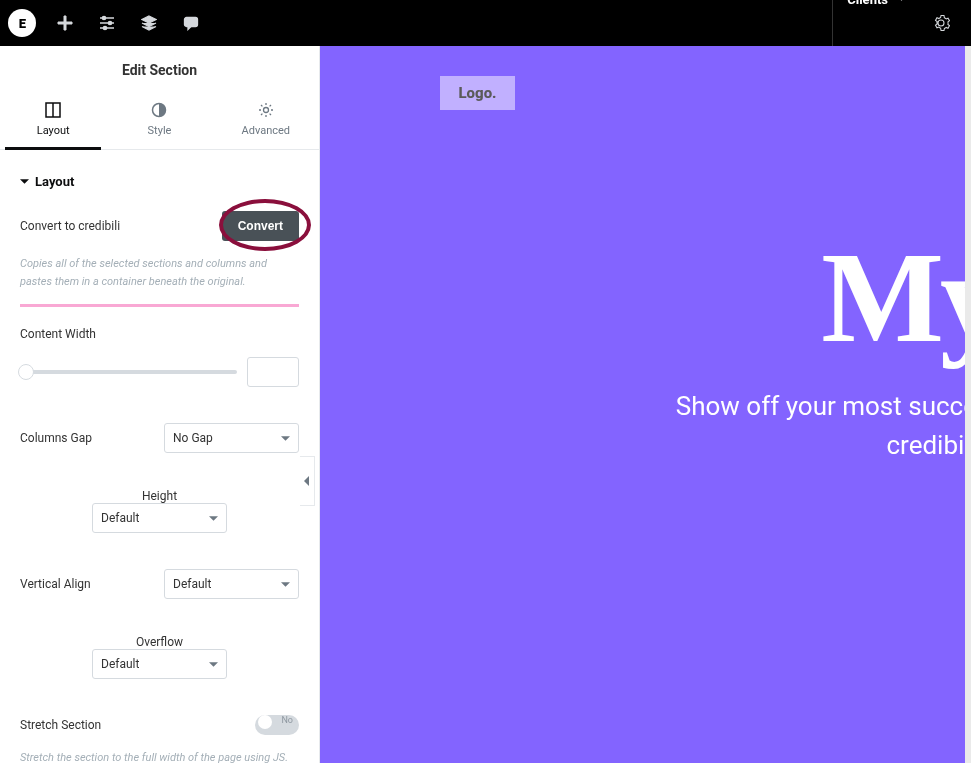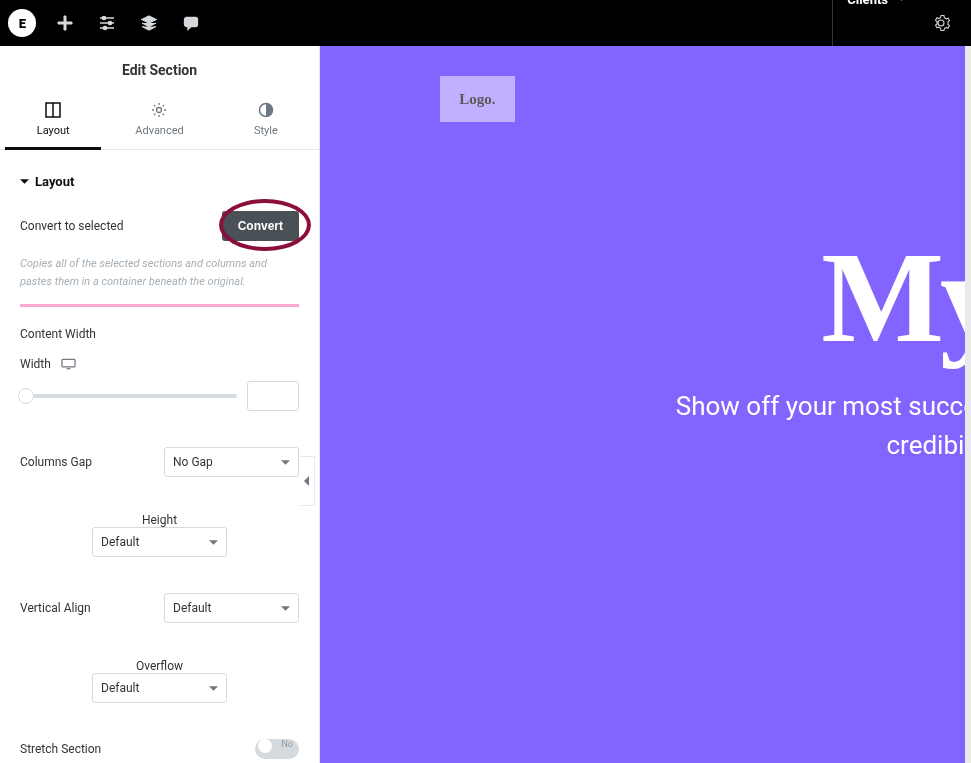--- a/index.html
+++ b/index.html
@@ -52,21 +52,21 @@
   
   .toggle { width: 44px; height: 20px; background: #d5dadf; border-radius: 10px; position: relative; display: flex; align-items: flex-start; justify-content: flex-end; padding: 0 6px; font-size: 9px; color: #8f98a1; cursor: pointer; }
   .toggle::before { content: ""; width: 14px; height: 14px; background: #fff; border-radius: 50%; position: absolute; left: 3px; }
   
   
   .anno-ring { position: absolute; border: 4px solid #8a0f3c; border-radius: 50%; width: 92px; height: 52px; pointer-events: none; }
   
   
   .canvas { flex: 1; background: #8364ff; position: relative; overflow: hidden; }
   .canvas-header { height: 100px; padding: 30px 0 0 120px; }
-  .logo-box { width: 75px; height: 46px; background: #c1b0ff; display: inline-flex; align-items: center; justify-content: center; font-weight: 800; color: #5a5a5a; font-size: 15px; font-family: Liberation Serif, serif; }
+  .logo-box { width: 75px; height: 34px; background: #c1b0ff; display: inline-flex; align-items: center; justify-content: center; font-weight: 800; color: #5a5a5a; font-size: 15px; }
   .canvas-divider { position: absolute; top: 145px; left: 0; right: 0; height: 1px; background: #f3c9e2; }
   .hero { position: absolute; top: 140px; left: 0; right: 0; bottom: 60px; background: #8364ff; display: flex; flex-direction: column; align-items: flex-end; padding: 40px 0 0; }
   .hero-title { font-family: Georgia, "Times New Roman", serif; font-weight: 800; font-size: 130px; color: #fff; line-height: 1.1; padding-right: 0; margin-right: -30px; letter-spacing: -4px; }
   .hero-sub { color: #fff; font-size: 26px; text-align: right; padding: 18px 0 0; line-height: 1.5; margin-right: -6px; }
   
   
   .collapse-handle { position: absolute; left: 300px; top: 456px; width: 15px; height: 50px; background: #fff; border: 1px solid #e6e9ec; border-left: none; display: flex; align-items: center; justify-content: center; cursor: pointer; z-index: 5; }
   .collapse-handle svg { width: 8px; height: 10px; fill: #6d7882; }
   
   .scrollbar-right { position: absolute; right: 0; top: 46px; bottom: 0; width: 6px; background: #eaeaea; }
@@ -125,63 +125,56 @@
     <div class="tabs">
       <div class="tab active">
         <svg viewBox="0 0 16 16">
             <rect x="1" y="1" width="14" height="14" fill="none" stroke="#0c0d0e" stroke-width="1.5"></rect>
             <line x1="8" y1="1" x2="8" y2="15" stroke="#0c0d0e" stroke-width="1.5"></line>
           </svg>
         <span>Layout</span>
       </div>
       <div class="tab">
         <svg viewBox="0 0 16 16">
+            <circle cx="8" cy="8" r="6.5" fill="none" stroke="#6d7882" stroke-width="1.5"></circle>
+            <path d="M8 1.5a6.5 6.5 0 010 13z" fill="#6d7882"></path>
+          </svg>
+        <span>Style</span>
+      </div>
+      <div class="tab">
+        <svg viewBox="0 0 16 16">
             <circle cx="8" cy="8" r="2.5" fill="none" stroke="#6d7882" stroke-width="1.3"></circle>
             <path d="M8 1v2M8 13v2M1 8h2M13 8h2M3 3l1.4 1.4M11.6 11.6L13 13M3 13l1.4-1.4M11.6 4.4L13 3" stroke="#6d7882" stroke-width="1.3"></path>
           </svg>
         <span>Advanced</span>
-      </div>
-      <div class="tab">
-        <svg viewBox="0 0 16 16">
-            <circle cx="8" cy="8" r="6.5" fill="none" stroke="#6d7882" stroke-width="1.5"></circle>
-            <path d="M8 1.5a6.5 6.5 0 010 13z" fill="#6d7882"></path>
-          </svg>
-        <span>Style</span>
       </div>
     </div>
 
     <div class="panel-body">
       <div class="section-toggle">
         <svg viewBox="0 0 10 10">
             <path d="M0 2.5l5 5 5-5z"></path>
           </svg>
         <span>Layout</span>
       </div>
 
       <div style="position:relative;">
         <div class="control-row">
-          <span class="label">Convert to selected</span>
+          <span class="label">Convert to credibili</span>
           <button class="convert-btn">Convert</button>
         </div>
         <div class="anno-ring" style="top:-2px; right:-12px;"></div>
       </div>
       <div class="hint">Copies all of the selected sections and columns and pastes them in a container beneath the original.</div>
 
       <div class="control-row" style="padding-top:20px;">
         <span class="label">Content Width</span>
       </div>
 
       <div class="width-row">
-        <div class="width-label-row">
-          <span>Width</span>
-          <svg viewBox="0 0 16 12">
-              <rect x="1" y="1" width="14" height="8" rx="1" fill="none" stroke="#6d7882" stroke-width="1.3"></rect>
-              <path d="M6 11h4" stroke="#6d7882" stroke-width="1.3"></path>
-            </svg>
-        </div>
         <div class="slider-row">
           <div class="slider">
             <div class="slider-thumb"></div>
           </div>
           <input class="num-input" value="" style="">
         </div>
       </div>
 
       <div class="control-row">
         <span class="label">Columns Gap</span>

